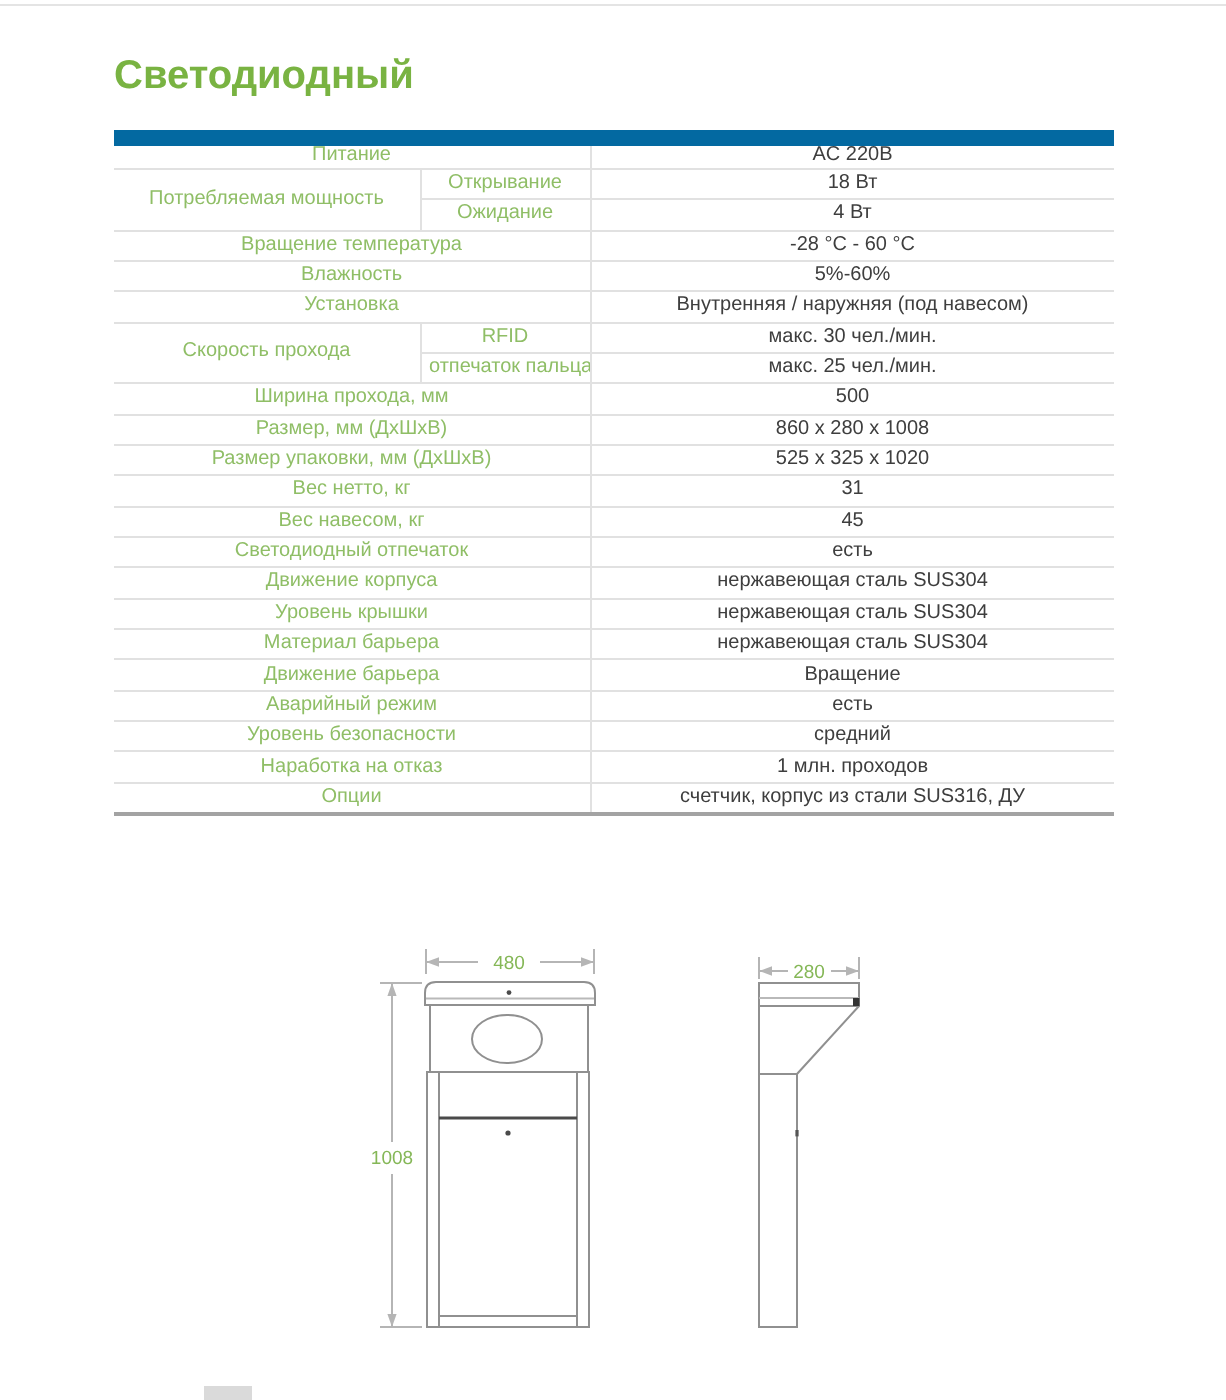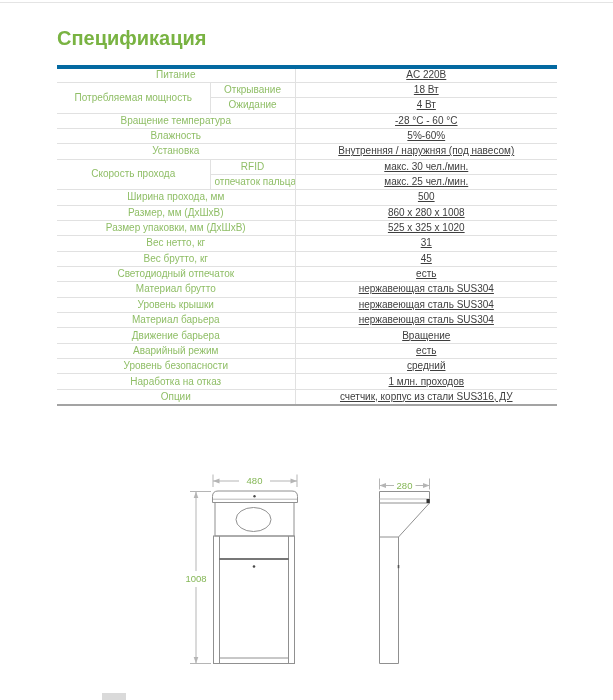--- a/index.html
+++ b/index.html
@@ -8,47 +8,47 @@
     font-family:"Liberation Sans",sans-serif;
   }
   .top-hairline{position:absolute;left:0;top:2px;width:613px;height:1px;background:#e4e4e4;}
   .section-title{
     position:absolute;left:57px;color:#79b342;font-weight:bold;font-size:20px;letter-spacing:0;
   }
   #spec-title{top:27px;}
   #dims-title{top:435px;}
   table.spec{
     position:absolute;left:57px;top:65px;width:500px;border-collapse:collapse;table-layout:fixed;
-    border-top:4px solid #0369a1;border-bottom:2px solid #a3a3a3;
+    border-top:8px solid #0369a1;border-bottom:2px solid #a3a3a3;
     font-size:10px;line-height:1;
   }
   table.spec col.c1{width:153px;}
   table.spec col.c2{width:85px;}
   table.spec col.c3{width:262px;}
   table.spec tr{height:15.35px;}
   table.spec td{
     padding:0 4px;text-align:center;vertical-align:middle;
     border-top:1px solid #e1e1e1;overflow:hidden;white-space:nowrap;
   }
   table.spec tr:first-child td{border-top:none;}
   td.lbl,td.grp,td.sub{color:#8fbe66;}
   td.lbl,td.sub,td.grp{border-right:1px solid #e1e1e1;}
-  td.val{color:#3e3e3e;border-right:none;text-decoration:underline;}
+  td.val{color:#3e3e3e;border-right:none;}
   svg text{font-family:"Liberation Sans",sans-serif;}
   .drawings{position:absolute;left:0;top:460px;}
   .bottom-fragment{position:absolute;left:102px;top:693px;width:24px;height:7px;background:#dadada;}
 </style>
 </head>
 <body>
 
 <div id="page">
 
   <div class="top-hairline"></div>
 
-  <div id="spec-title" class="section-title">Спецификация</div>
+  <div id="spec-title" class="section-title">Светодиодный</div>
 
   <table class="spec">
     <colgroup>
         <col class="c1">
         <col class="c2">
         <col class="c3">
       </colgroup>
     <tbody>
       <tr>
         <td class="lbl" colspan="2">Питание</td>
@@ -94,29 +94,29 @@
       </tr>
       <tr>
         <td class="lbl" colspan="2">Размер упаковки, мм (ДхШхВ)</td>
         <td class="val">525 x 325 x 1020</td>
       </tr>
       <tr>
         <td class="lbl" colspan="2">Вес нетто, кг</td>
         <td class="val">31</td>
       </tr>
       <tr>
-        <td class="lbl" colspan="2">Вес брутто, кг</td>
+        <td class="lbl" colspan="2">Вес навесом, кг</td>
         <td class="val">45</td>
       </tr>
       <tr>
         <td class="lbl" colspan="2">Светодиодный отпечаток</td>
         <td class="val">есть</td>
       </tr>
       <tr>
-        <td class="lbl" colspan="2">Материал брутто</td>
+        <td class="lbl" colspan="2">Движение корпуса</td>
         <td class="val">нержавеющая сталь SUS304</td>
       </tr>
       <tr>
         <td class="lbl" colspan="2">Уровень крышки</td>
         <td class="val">нержавеющая сталь SUS304</td>
       </tr>
       <tr>
         <td class="lbl" colspan="2">Материал барьера</td>
         <td class="val">нержавеющая сталь SUS304</td>
       </tr>

